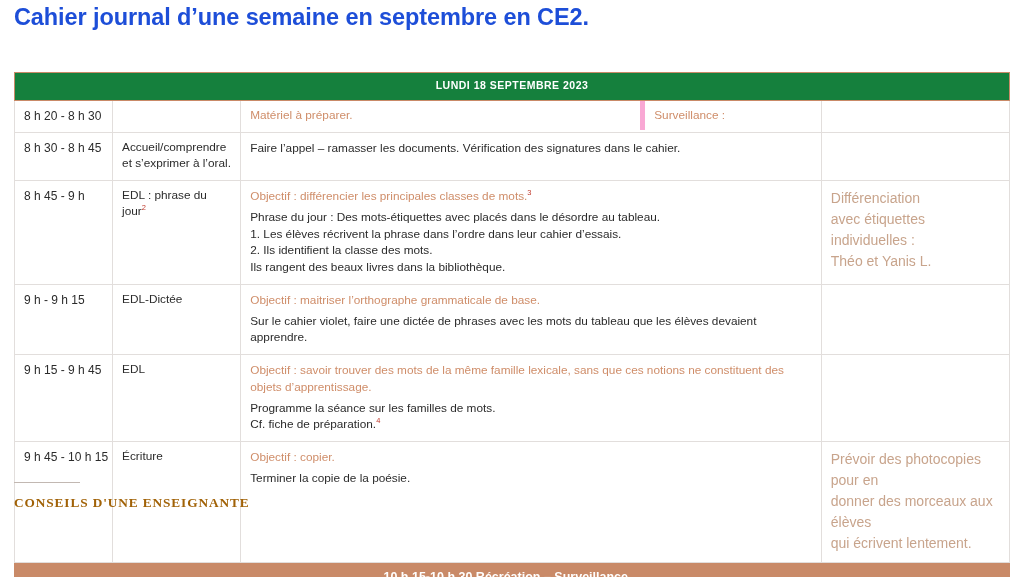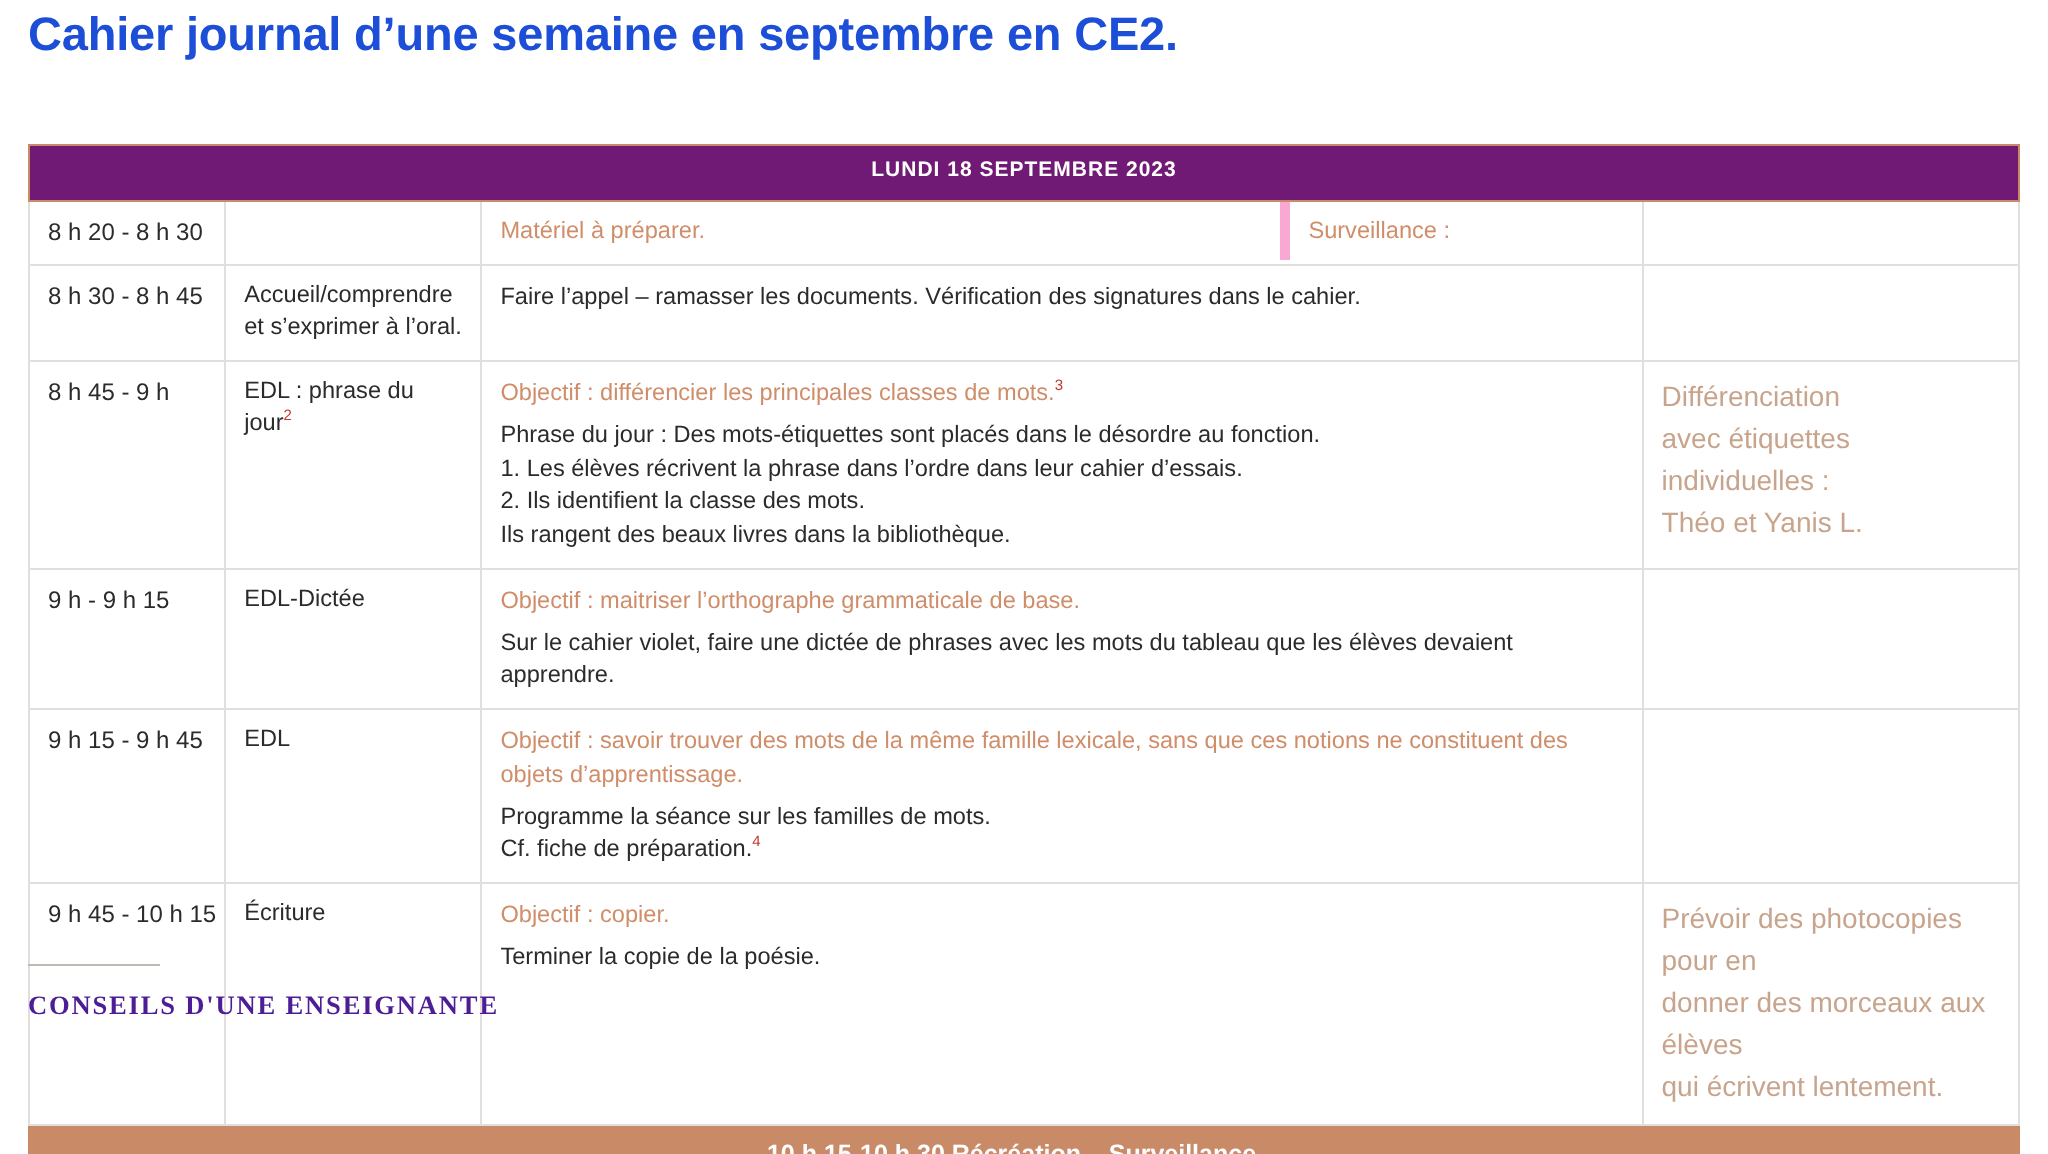--- a/index.html
+++ b/index.html
@@ -39,21 +39,21 @@
     width: 996px;
     table-layout: fixed;
   }
   table.journal td, table.journal th {
     border: 1px solid #e2dedc;
     vertical-align: top;
     padding: 0;
   }
 
   .banner-cell {
-    background: #701a75;
+    background: #15803d;
     border: 1px solid #c98a68 !important;
     color: #ffffff;
     text-align: center;
     font-size: 10.5px;
     font-weight: bold;
     letter-spacing: 0.5px;
     padding: 6px 0 6px 0 !important;
     height: 15px;
   }
   .footer-cell {
@@ -132,21 +132,21 @@
     width: 66px;
     height: 1px;
     background: #c2b8b2;
     margin: 0 0 12px 0;
   }
   .notes-title {
     font-family: "Liberation Serif", serif;
     font-size: 13.3px;
     font-weight: bold;
     letter-spacing: 0.9px;
-    color: #4c1d95;
+    color: #a16207;
     margin-bottom: 13px;
   }
   .note {
     font-family: "Liberation Serif", serif;
     font-size: 11.4px;
     line-height: 1.55;
     color: #1f2430;
   }
 </style>
 </head>
@@ -187,21 +187,21 @@
           <span class="bodyline">Faire l’appel – ramasser les documents. Vérification des signatures dans le cahier.</span>
         </td>
         <td class="cell diff"></td>
       </tr>
 
       <tr>
         <td class="cell time">8 h 45 - 9 h</td>
         <td class="cell disc"><span>EDL : phrase du jour</span><sup class="fn">2</sup></td>
         <td class="cell prog">
           <span class="objectif"><span>Objectif : différencier les principales classes de mots.</span><sup class="fn">3</sup></span>
-          <span class="bodyline">Phrase du jour : Des mots-étiquettes sont placés dans le désordre au fonction.</span>
+          <span class="bodyline">Phrase du jour : Des mots-étiquettes avec placés dans le désordre au tableau.</span>
           <span class="bodyline">1. Les élèves récrivent la phrase dans l’ordre dans leur cahier d’essais.</span>
           <span class="bodyline">2. Ils identifient la classe des mots.</span>
           <span class="bodyline">Ils rangent des beaux livres dans la bibliothèque.</span>
         </td>
         <td class="cell diff">
           <span class="bodyline">Différenciation</span>
           <span class="bodyline">avec étiquettes individuelles :</span>
           <span class="bodyline">Théo et Yanis L.</span>
         </td>
       </tr>

